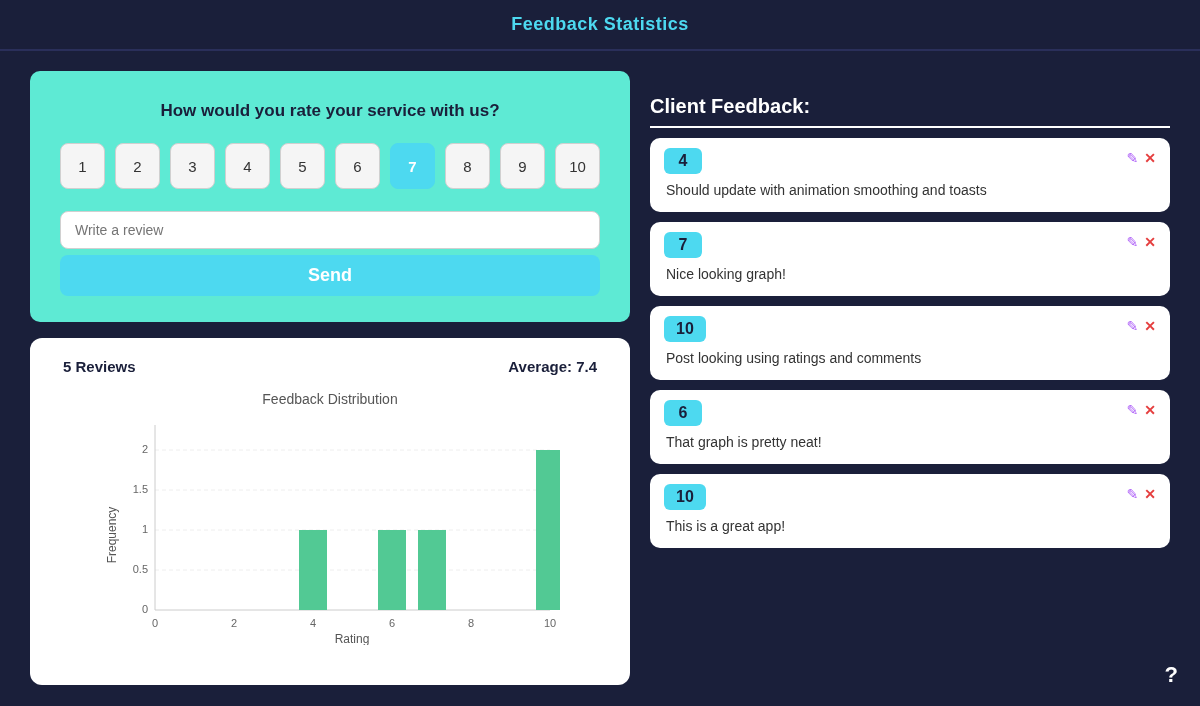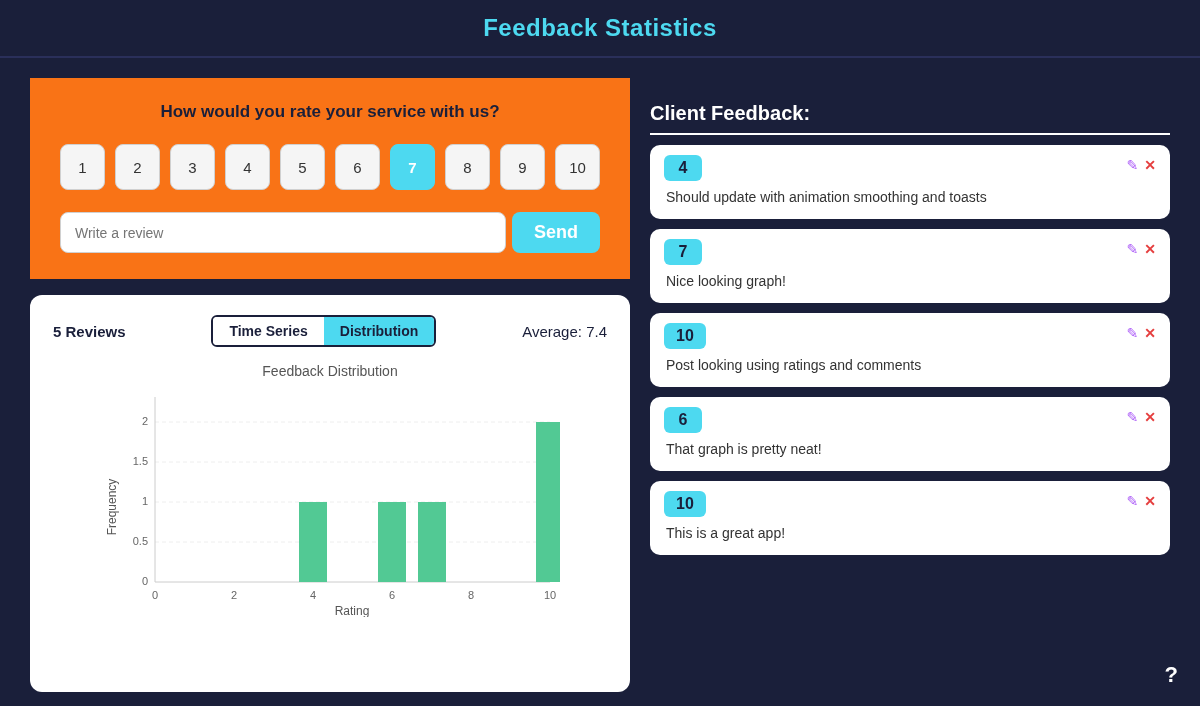--- a/index.html
+++ b/index.html
@@ -14,21 +14,21 @@
 
     
     .header {
       background-color: #1a1f3a;
       border-bottom: 2px solid #2a2f5a;
       padding: 14px 0;
       text-align: center;
     }
     .header-title {
       color: #4dd9f0;
-      font-size: 24px;
+      font-size: 18px;
       font-weight: 700;
       letter-spacing: 0.5px;
     }
 
     
     .main-content {
       display: flex;
       gap: 20px;
       padding: 20px 30px;
       height: calc(706px - 52px);
@@ -38,23 +38,23 @@
     .left-panel {
       display: flex;
       flex-direction: column;
       gap: 16px;
       width: 600px;
       flex-shrink: 0;
     }
 
     
     .rating-card {
-      background: #f97316;
-      border-radius: 0;
-      padding: 24px 30px 26px;
+      background: #5eead4;
+      border-radius: 10px;
+      padding: 30px 30px 26px;
     }
     .rating-question {
       font-size: 17px;
       font-weight: 700;
       text-align: center;
       color: #1a1f3a;
       margin-bottom: 22px;
     }
     .rating-buttons {
       display: flex;
@@ -78,20 +78,21 @@
     }
     .rating-btn.active {
       background: #4dd9f0;
       border-color: #4dd9f0;
       color: #fff;
       font-weight: 700;
     }
     .review-row {
       display: flex;
       gap: 6px;
+      flex-direction: column;
     }
     .review-input {
       flex: 1;
       border: 1.5px solid #d0d0d0;
       border-radius: 8px;
       padding: 10px 14px;
       font-size: 14px;
       color: #999;
       outline: none;
     }
@@ -103,21 +104,21 @@
       padding: 10px 22px;
       font-size: 18px;
       font-weight: 600;
       cursor: pointer;
     }
 
     
     .chart-card {
       background: #ffffff;
       border-radius: 12px;
-      padding: 20px 23px 14px;
+      padding: 20px 33px 14px;
       flex: 1;
     }
     .chart-header {
       display: flex;
       align-items: center;
       justify-content: space-between;
       margin-bottom: 16px;
     }
     .reviews-count {
       font-size: 15px;
@@ -138,21 +139,21 @@
       border: none;
       background: #fff;
       color: #1a1f3a;
     }
     .tab-btn.active {
       background: #4dd9f0;
       color: #1a1f3a;
     }
     .average-label {
       font-size: 15px;
-      font-weight: 400;
+      font-weight: 700;
       color: #1a1f3a;
     }
 
     
     .chart-title {
       text-align: center;
       font-size: 14px;
       color: #555;
       margin-bottom: 8px;
     }
@@ -268,24 +269,20 @@
         </div>
       <div class="review-row">
         <input class="review-input" type="text" placeholder="Write a review" style="">
         <button class="send-btn">Send</button>
       </div>
     </div>
 
     <div class="chart-card">
       <div class="chart-header">
         <span class="reviews-count">5 Reviews</span>
-        <div class="tab-group">
-          <button class="tab-btn">Time Series</button>
-          <button class="tab-btn active">Distribution</button>
-        </div>
         <span class="average-label">Average: 7.4</span>
       </div>
       <div class="chart-title">Feedback Distribution</div>
       <div class="chart-area">
 
         <svg width="460" height="230">
 
           <text x="16" y="120" font-size="12" fill="#555" text-anchor="middle" transform="rotate(-90,16,120)">Frequency</text>
 
           <line x1="55" y1="195" x2="450" y2="195" stroke="#ccc" stroke-width="1"></line>

